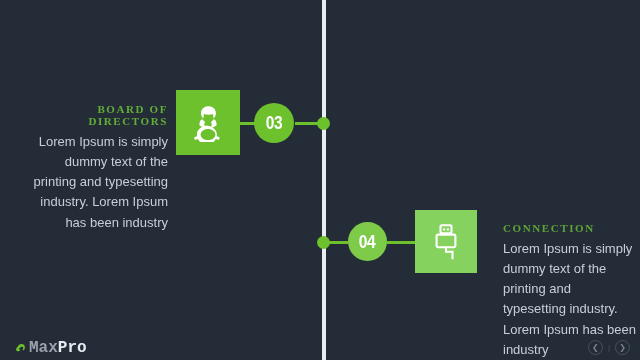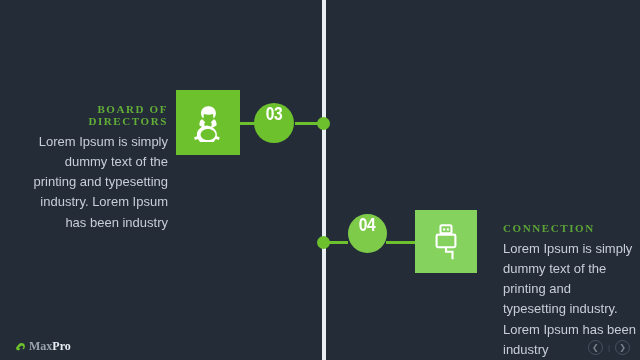--- a/index.html
+++ b/index.html
@@ -34,26 +34,26 @@
   .icon-square{
     position:absolute;display:flex;align-items:center;justify-content:center;
   }
   .sq3{left:176px;top:90px;width:64px;height:65px;background:#6dc12d;}
   .sq4{left:415px;top:210px;width:62px;height:63px;background:#86d25e;}
   .icon-square svg{display:block;}
 
   
   .num-circle{
     position:absolute;border-radius:50%;
-    display:flex;align-items:flex-start;justify-content:center;
+    display:flex;align-items:center;justify-content:center;
     color:#ffffff;font-weight:bold;
     font-family:"Liberation Sans", sans-serif;
   }
   .num3{left:254px;top:103px;width:40px;height:40px;background:#6dc12d;font-size:19px;letter-spacing:-0.5px;}
-  .num4{left:348px;top:214px;width:39px;height:39px;background:#7ecb4a;font-size:19px;letter-spacing:-0.5px;}
+  .num4{left:348px;top:222px;width:39px;height:39px;background:#7ecb4a;font-size:19px;letter-spacing:-0.5px;}
   .num-circle span{transform:scaleX(0.82);display:inline-block;}
 
   
   .txt{position:absolute;}
   .txt h3{
     margin:0 0 5px 0;
     font-family:"Liberation Serif", serif;
     font-size:11px;font-weight:bold;
     letter-spacing:1.6px;
     color:#5faa35;
@@ -68,21 +68,21 @@
   .txt-3 h3{color:#62ae36;}
   .txt-4{left:483px;top:222px;width:133px;text-align:left;margin-left:20px;}
   .txt-4 h3{color:#5da437;}
 
   
   .logo{
     position:absolute;left:14px;top:339px;
     display:flex;align-items:center;gap:3px;
   }
   .logo .mark{width:12px;height:12px;display:block;}
-  .logo .name{font-family:Liberation Serif, serif;font-size:12px;font-weight:bold;letter-spacing:0px;}
+  .logo .name{font-family:Liberation Mono, monospace;font-size:16px;font-weight:bold;letter-spacing:0px;}
   .logo .name .max{color:#9aa2ac;}
   .logo .name .pro{color:#e8edf2;}
 
   
   .nav{position:absolute;right:10px;top:340px;display:flex;align-items:center;gap:5px;}
   .nav .btn{
     width:13px;height:13px;border-radius:50%;
     border:1px solid #4a5260;
     display:flex;align-items:center;justify-content:center;
     color:#7a828e;font-size:8px;line-height:1;

